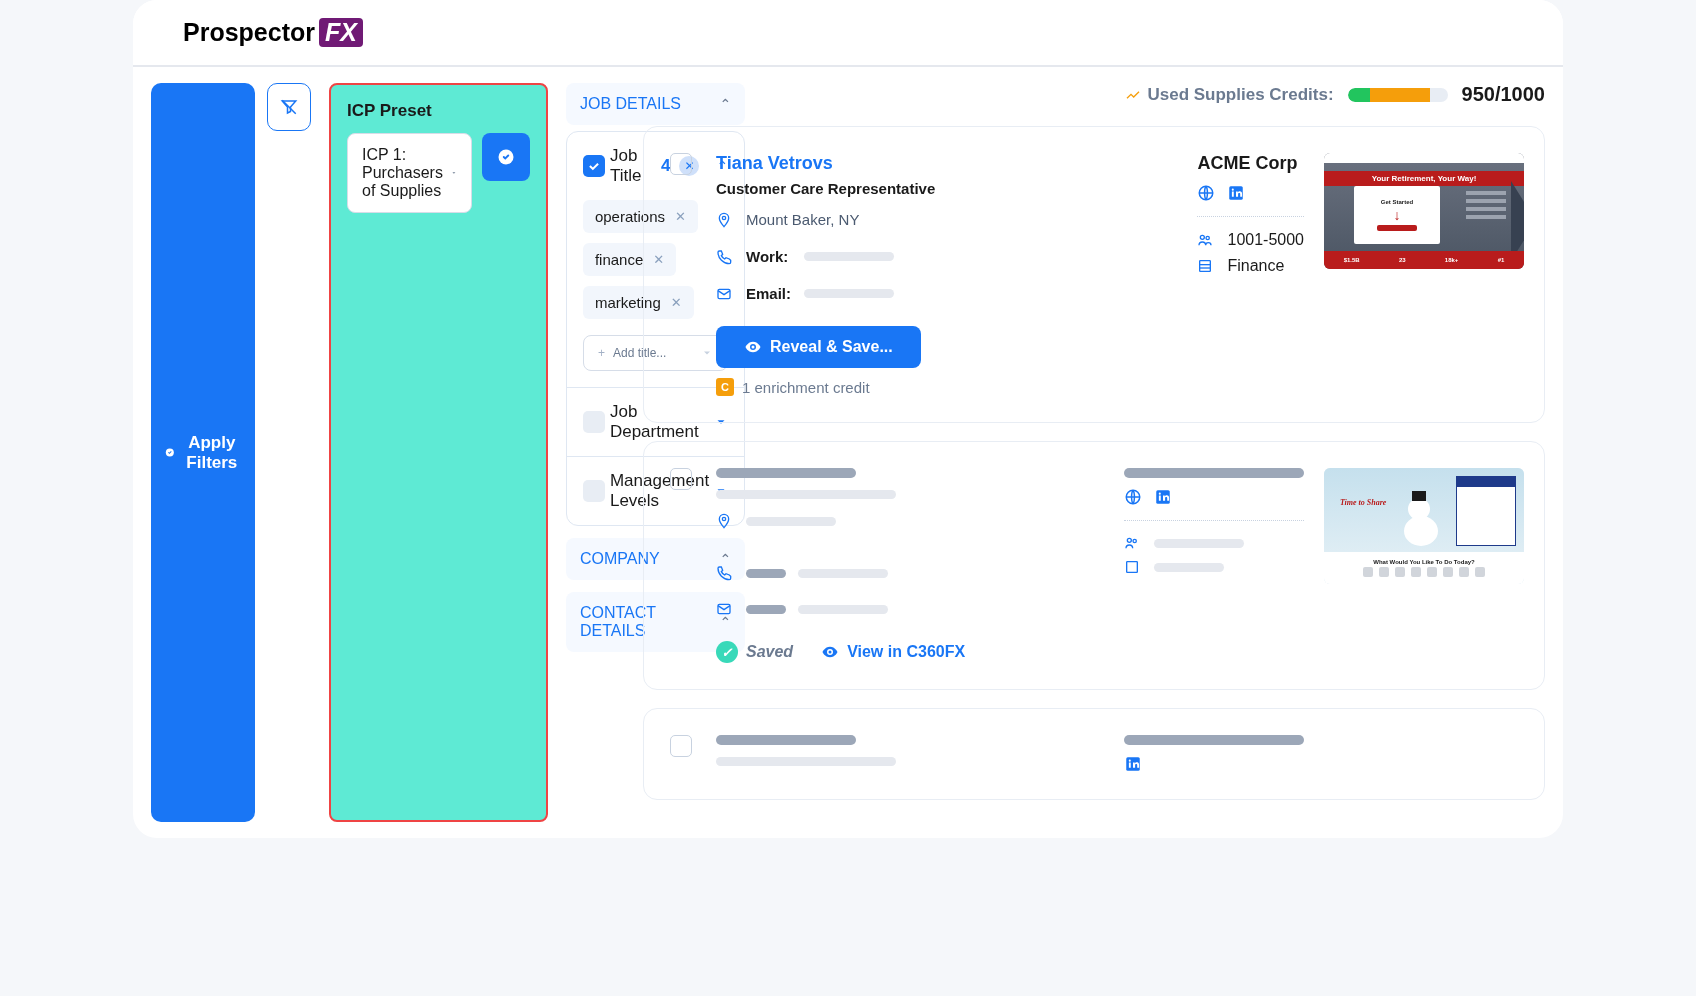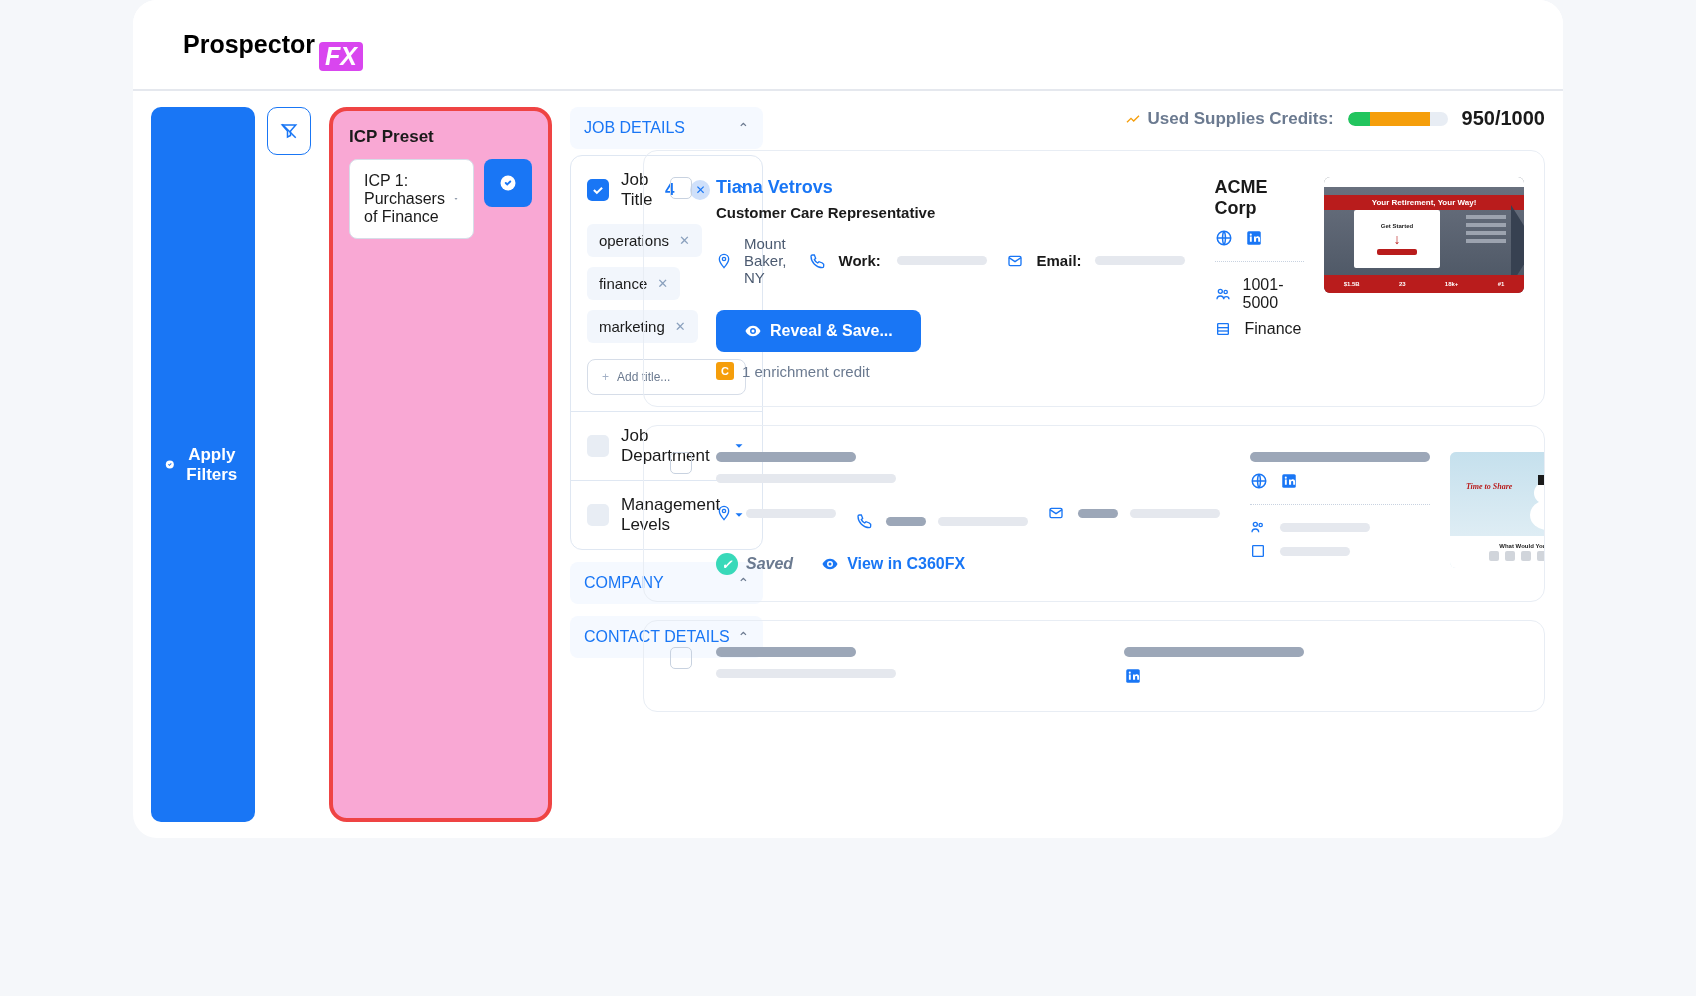--- a/index.html
+++ b/index.html
@@ -1,38 +1,38 @@
 <!DOCTYPE html>
 <html><head>
 <meta charset="utf-8">
 <style>
 * { box-sizing: border-box; margin: 0; padding: 0; }
 body { font-family: -apple-system, BlinkMacSystemFont, 'Segoe UI', sans-serif; background: #f5f7fa; color: #1a1a1a; }
 .app { width: 1430px; height: 838px; margin: 0 auto; background: #fff; border-radius: 24px; overflow: hidden; display: flex; flex-direction: column; }
 .header { padding: 18px 50px; display: flex; align-items: center; border-bottom: 2px solid #e5e8ee; background:#fff; }
 .logo { font-size: 25px; font-weight: 800; color: #000; display: flex; align-items: center; gap: 1px; }
-.logo-badge { background: #d946ef; color: #fff; padding: 0px 6px; border-radius: 4px; font-weight: 800; font-style: italic; margin-left:3px;margin-top:24px; }
+.logo-badge { background: #701a75; color: #fff; padding: 0px 6px; border-radius: 4px; font-weight: 800; font-style: italic; margin-left:3px; }
 .main { padding: 16px 18px; display: flex; gap: 28px; height: calc(100% - 67px); }
 
 
 .sidebar { width: 424px; flex-shrink: 0; display: flex; flex-direction: row; gap: 18px; }
 .filter-row { display: flex; gap: 12px; }
 .apply-btn { flex: 1; background: #1976f5; color: #fff; border: none; border-radius: 10px; padding: 14px; font-size: 17px; font-weight: 700; display: flex; align-items: center; justify-content: center; gap: 8px; cursor: pointer; }
 .clear-btn { width: 44px; height: 48px; background: #fff; border: 1.5px solid #1976f5; border-radius: 10px; display: flex; align-items: center; justify-content: center; cursor: pointer; color: #1976f5; }
-.preset-box { background: #f9a8d4; border: 4px solid #ef4444; border-radius: 18px; padding: 16px; }
+.preset-box { background: #5eead4; border: 2px solid #ef4444; border-radius: 8px; padding: 16px; }
 .preset-title { font-size: 17px; font-weight: 700; margin-bottom: 12px; }
 .preset-row { display: flex; gap: 10px; }
 .preset-select { flex: 1; background: #fff; border: 1px solid #d6dde8; border-radius: 8px; padding: 12px 14px; font-size: 16px; display: flex; align-items: center; justify-content: space-between; cursor: pointer; }
 .preset-confirm { width: 48px; height: 48px; background: #1976f5; border-radius: 8px; display: flex; align-items: center; justify-content: center; cursor: pointer; color: #fff; }
 
 .section-hdr { background: #f5f9ff; border-radius: 8px; padding: 12px 14px; font-size: 16px; font-weight: 400; color: #1976f5; display: flex; align-items: center; justify-content: space-between; cursor: pointer; }
 .job-details { border: 1px solid #dfe7f2; border-radius: 12px; overflow: hidden; }
 .filter-item { border-bottom: 1px solid #dfe7f2; }
 .filter-item:last-child { border-bottom: none; }
-.filter-head { padding: 14px 16px; display: flex; align-items: center; gap: 12px; cursor: pointer; }
+.filter-head { padding: 14px 16px; display: flex; align-items: center; gap: 5px; cursor: pointer; }
 .checkbox { width: 22px; height: 22px; border-radius: 5px; display: flex; align-items: center; justify-content: center; flex-shrink: 0; }
 .checkbox.checked { background: #1976f5; color: #fff; }
 .checkbox.unchecked { background: #e8edf4; }
 .filter-label { flex: 1; font-size: 17px; }
 .filter-count { font-size: 17px; font-weight: 700; color: #1976f5; margin-right: 4px; }
 .clear-tag { width: 20px; height: 20px; border-radius: 50%; background: #cfe0fa; color: #1976f5; display: inline-flex; align-items: center; justify-content: center; font-size: 12px; cursor: pointer; margin-right: 12px; }
 .tags { padding: 0 16px 16px 16px; display: flex; flex-wrap: wrap; gap: 10px; }
 .tag { background: #f2f6fc; border-radius: 6px; padding: 8px 12px; font-size: 15px; display: flex; align-items: center; gap: 10px; }
 .tag-x { color: #8aa0bd; cursor: pointer; font-size: 13px; }
 .add-title { margin: 0 16px 16px 16px; border: 1px solid #d6dde8; border-radius: 8px; padding: 10px 14px; font-size: 12px; color: #6b7a90; display: flex; align-items: center; justify-content: space-between; cursor: text; }
@@ -51,21 +51,21 @@
 .credits .total { color: #1a1a1a; font-weight: 600; font-size: 20px; }
 
 .cards { display: flex; flex-direction: column; gap: 18px; overflow-y: auto; flex: 1; padding-left: 40px; }
 .card { border: 1px solid #e8edf4; border-radius: 14px; padding: 26px 0 26px 26px; display: flex; gap: 24px; overflow:hidden; }
 .card-check { flex-shrink: 0; }
 .card-ck { width: 22px; height: 22px; border: 1.5px solid #c8d2e0; border-radius: 5px; cursor: pointer; }
 .card-col { flex: 1; display: flex; gap: 0; }
 .person { flex: 1; padding-right: 30px; }
 .person-name { font-size: 18px; font-weight: 700; color: #1976f5; cursor: pointer; }
 .person-title { font-size: 15px; font-weight: 700; margin-top: 6px; }
-.meta { margin-top: 14px; display: flex; flex-direction: row; gap: 20px; font-size: 15px; color: #4b5a70; }
+.meta { margin-top: 14px; display: flex; flex-direction: column; gap: 20px; font-size: 15px; color: #4b5a70; }
 .meta-row { display: flex; align-items: center; gap: 12px; }
 .meta-icon { width: 18px; color: #1976f5; display: flex; align-items: center; }
 .meta-label { font-weight: 700; color: #1a1a1a; min-width: 46px; }
 .skel { height: 9px; background: #e5e8ee; border-radius: 5px; }
 .skel-dark { background: #9ca7b8; }
 .actions { margin-top: 24px; display: flex; flex-direction: column; gap: 10px; align-items: flex-start; }
 .reveal-btn { background: #1976f5; color: #fff; border: none; border-radius: 8px; padding: 12px 28px; font-size: 16px; font-weight: 700; display: flex; align-items: center; gap: 8px; cursor: pointer; }
 .credit-note { font-size: 15px; color: #6b7a90; display: flex; align-items: center; gap: 8px; }
 .credit-icon { width: 18px; height: 18px; background: #f59e0b; border-radius: 3px; display: inline-flex; align-items: center; justify-content: center; color: #fff; font-size: 11px; font-weight: 900; }
 .saved-row { margin-top: 24px; display: flex; align-items: center; gap: 28px; }
@@ -138,21 +138,21 @@
               <path d="M3 4h18l-7 8v6l-4 2v-8L3 4z"></path>
               <line x1="3" y1="3" x2="21" y2="21" stroke="#1976f5"></line>
             </svg>
         </button>
       </div>
 
       <div class="preset-box">
         <div class="preset-title">ICP Preset</div>
         <div class="preset-row">
           <div class="preset-select">
-            <span>ICP 1: Purchasers of Finance</span>
+            <span>ICP 1: Purchasers of Supplies</span>
             <svg width="14" height="14" viewBox="0 0 24 24" fill="#6b7a90">
                 <path d="M6 9l6 6 6-6"></path>
               </svg>
           </div>
           <div class="preset-confirm">
             <svg width="18" height="18" viewBox="0 0 24 24" fill="currentColor">
                 <circle cx="12" cy="12" r="10" fill="#fff"></circle>
                 <path d="M9 12l2 2 4-4" stroke="#1976f5" stroke-width="2.5" fill="none" stroke-linecap="round"></path>
               </svg>
           </div>

